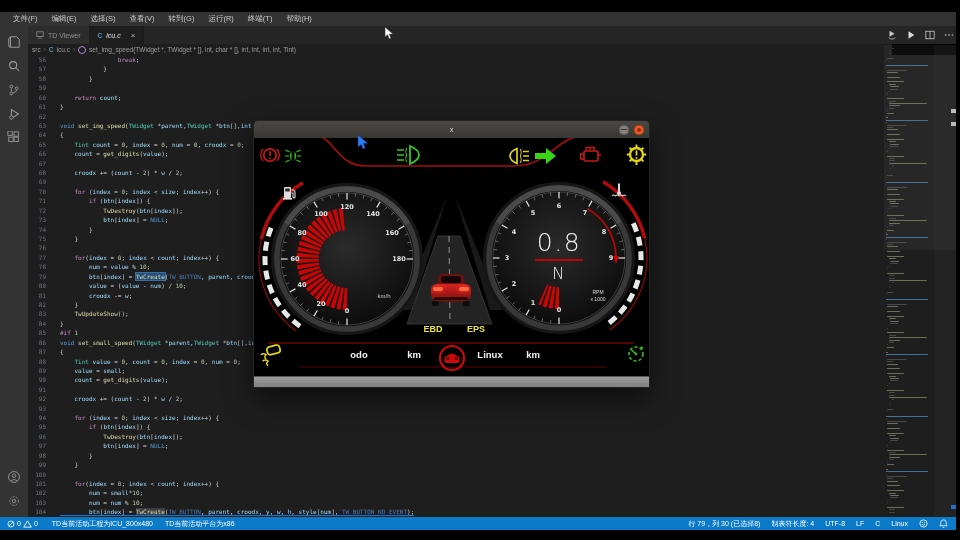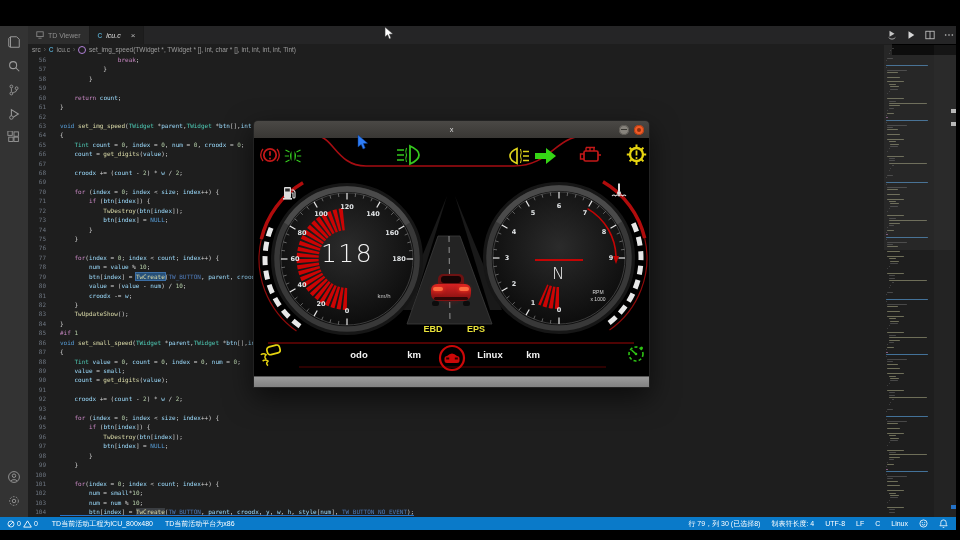--- a/index.html
+++ b/index.html
@@ -65,20 +65,30 @@
   .odo-lbl{color:#f2f2f2;font-weight:bold;font-size:9.5px;}
   .cursor{position:absolute;z-index:50;}
 </style>
 </head>
 <body>
 
 <div id="screen">
 
   <div style="position:absolute;left:0;top:0;width:960px;height:12px;background:#000;"></div>
 
+  <div class="menubar">
+    <span>文件(F)</span>
+    <span>编辑(E)</span>
+    <span>选择(S)</span>
+    <span>查看(V)</span>
+    <span>转到(G)</span>
+    <span>运行(R)</span>
+    <span>终端(T)</span>
+    <span>帮助(H)</span>
+  </div>
 
   <div class="activitybar">
     <svg class="act-ico" style="top:9px" viewBox="0 0 16 16">
         <path d="M4 2h7l3 3v9H4z M4 2 2 4v9l2 1" fill="none" stroke="#9b9b9b" stroke-width="1.1"></path>
       </svg>
     <svg class="act-ico" style="top:33px" viewBox="0 0 16 16">
         <circle cx="7" cy="7" r="4" fill="none" stroke="#9b9b9b" stroke-width="1.2"></circle>
         <path d="M10 10 L14 14" stroke="#9b9b9b" stroke-width="1.2"></path>
       </svg>
     <svg class="act-ico" style="top:57px" viewBox="0 0 16 16">
@@ -628,22 +638,22 @@
         <div style="position:absolute;left:8px;top:6px;width:26px;height:13px;background:#6d1212;border-radius:5px 5px 2px 2px;"></div>
         <div style="position:absolute;left:11px;top:8px;width:20px;height:7px;background:#150404;border-radius:3px;"></div>
         <div style="position:absolute;left:1px;top:16px;width:40px;height:17px;background:linear-gradient(#d62222,#7e1010);border-radius:6px 6px 7px 7px;"></div>
         <div style="position:absolute;left:3px;top:19px;width:10px;height:3.5px;background:#ff6a40;border-radius:2px;box-shadow:0 0 4px #ff3b20;"></div>
         <div style="position:absolute;right:3px;top:19px;width:10px;height:3.5px;background:#ff6a40;border-radius:2px;box-shadow:0 0 4px #ff3b20;"></div>
         <div style="position:absolute;left:4px;top:29px;width:34px;height:3px;background:#300606;border-radius:2px;"></div>
         <div style="position:absolute;left:2px;top:33px;width:7px;height:5px;background:#0c0c0c;border-radius:2px;"></div>
         <div style="position:absolute;right:2px;top:33px;width:7px;height:5px;background:#0c0c0c;border-radius:2px;"></div>
       </div>
 
-      <div class="ov big-num" style="left:43px;top:101px;width:100px;text-align:center;font-size:25px;">118</div>
       <div class="ov" style="left:100px;top:155px;width:60px;text-align:center;font-size:6px;color:#c8c8c8;">km/h</div>
+      <div class="ov big-num" style="left:255px;top:90px;width:100px;text-align:center;font-size:25px;">0.8</div>
       <div class="ov" style="left:281px;top:121px;width:48px;height:2px;background:#c40404;"></div>
       <div class="ov big-num" style="left:255px;top:126px;width:100px;text-align:center;font-size:16px;">N</div>
       <div class="ov" style="left:325px;top:151px;width:38px;text-align:center;font-size:5px;line-height:6.5px;color:#d8d8d8;">
         <div>RPM</div>
           <div>x 1000</div>
       </div>
       <div class="ov yellow-lbl" style="left:163px;top:186px;width:32px;text-align:center;">EBD</div>
       <div class="ov yellow-lbl" style="left:206px;top:186px;width:32px;text-align:center;">EPS</div>
       <div class="ov odo-lbl" style="left:85px;top:211px;width:40px;text-align:center;">odo</div>
       <div class="ov odo-lbl" style="left:145px;top:211px;width:30px;text-align:center;">km</div>

